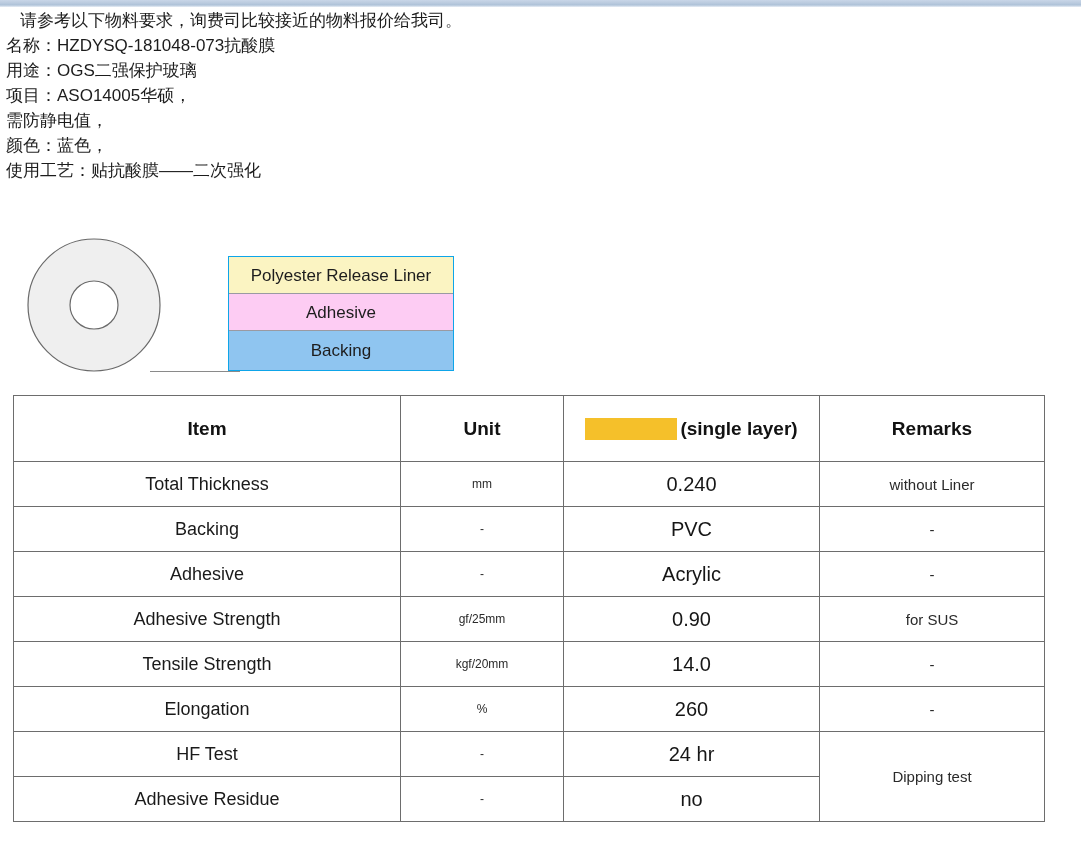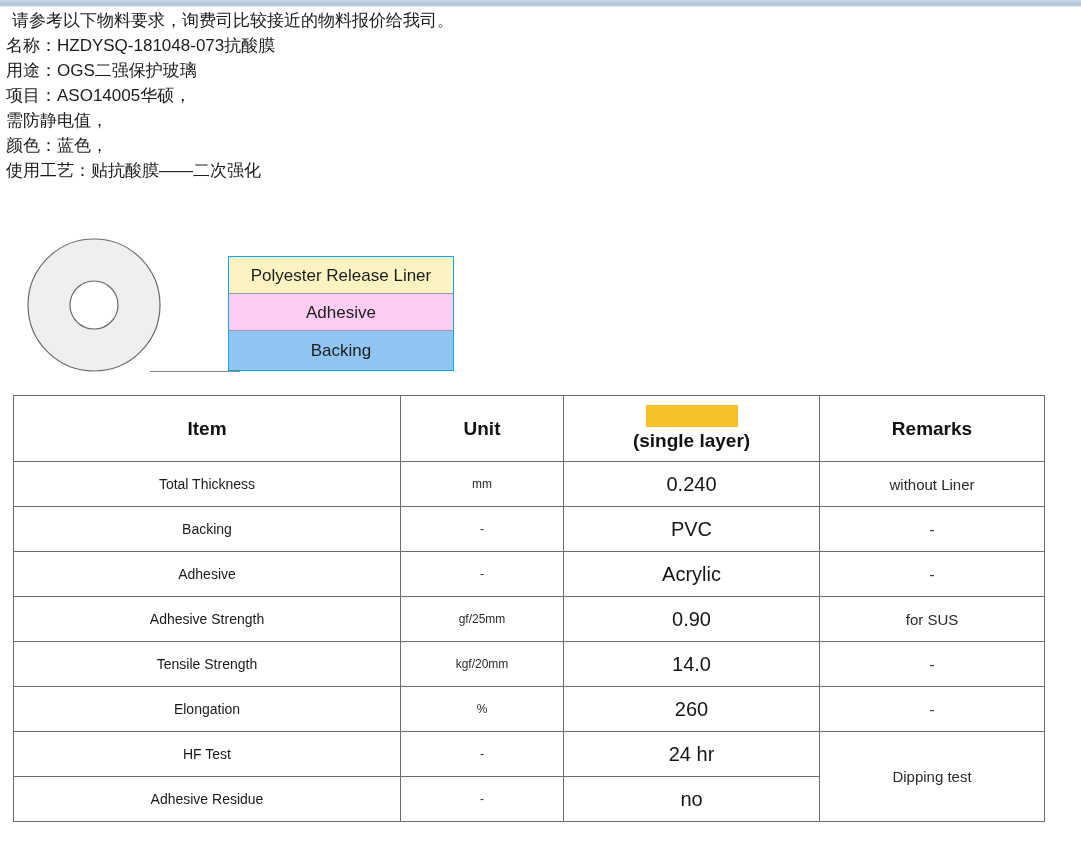--- a/index.html
+++ b/index.html
@@ -34,21 +34,21 @@
     width: 700px;
   }
   #intro .line {
     font-size: 17px;
     line-height: 25px;
     padding-left: 6px;
     white-space: nowrap;
     color: #1c1c1c;
   }
   #intro .line.indent {
-    padding-left: 12px;
+    padding-left: 20px;
   }
 
   
   #diagram {
     position: absolute;
     left: 0;
     top: 232px;
     width: 520px;
     height: 150px;
   }
@@ -119,39 +119,39 @@
     font-weight: bold;
     color: #121212;
   }
   .col-item   { width: 387px; }
   .col-unit   { width: 163px; }
   .col-value  { width: 256px; }
   .col-remark { width: 225px; }
 
   .hdr-value-inner {
     display: flex;
-    flex-direction: column;
+    flex-direction: row;
     align-items: center;
     justify-content: center;
     gap: 3px;
     height: 100%;
   }
   .redaction {
     width: 92px;
     height: 22px;
     background: #f5c02a;
   }
   .hdr-sub {
     font-size: 19px;
     font-weight: bold;
   }
 
   #spec-table td { height: 45px; }
   .cell-item {
-    font-size: 14px;
+    font-size: 18px;
     color: #1a1a1a;
   }
   .cell-unit {
     font-size: 12px;
     color: #2a2a2a;
   }
   .cell-value {
     font-size: 20px;
     color: #161616;
   }

